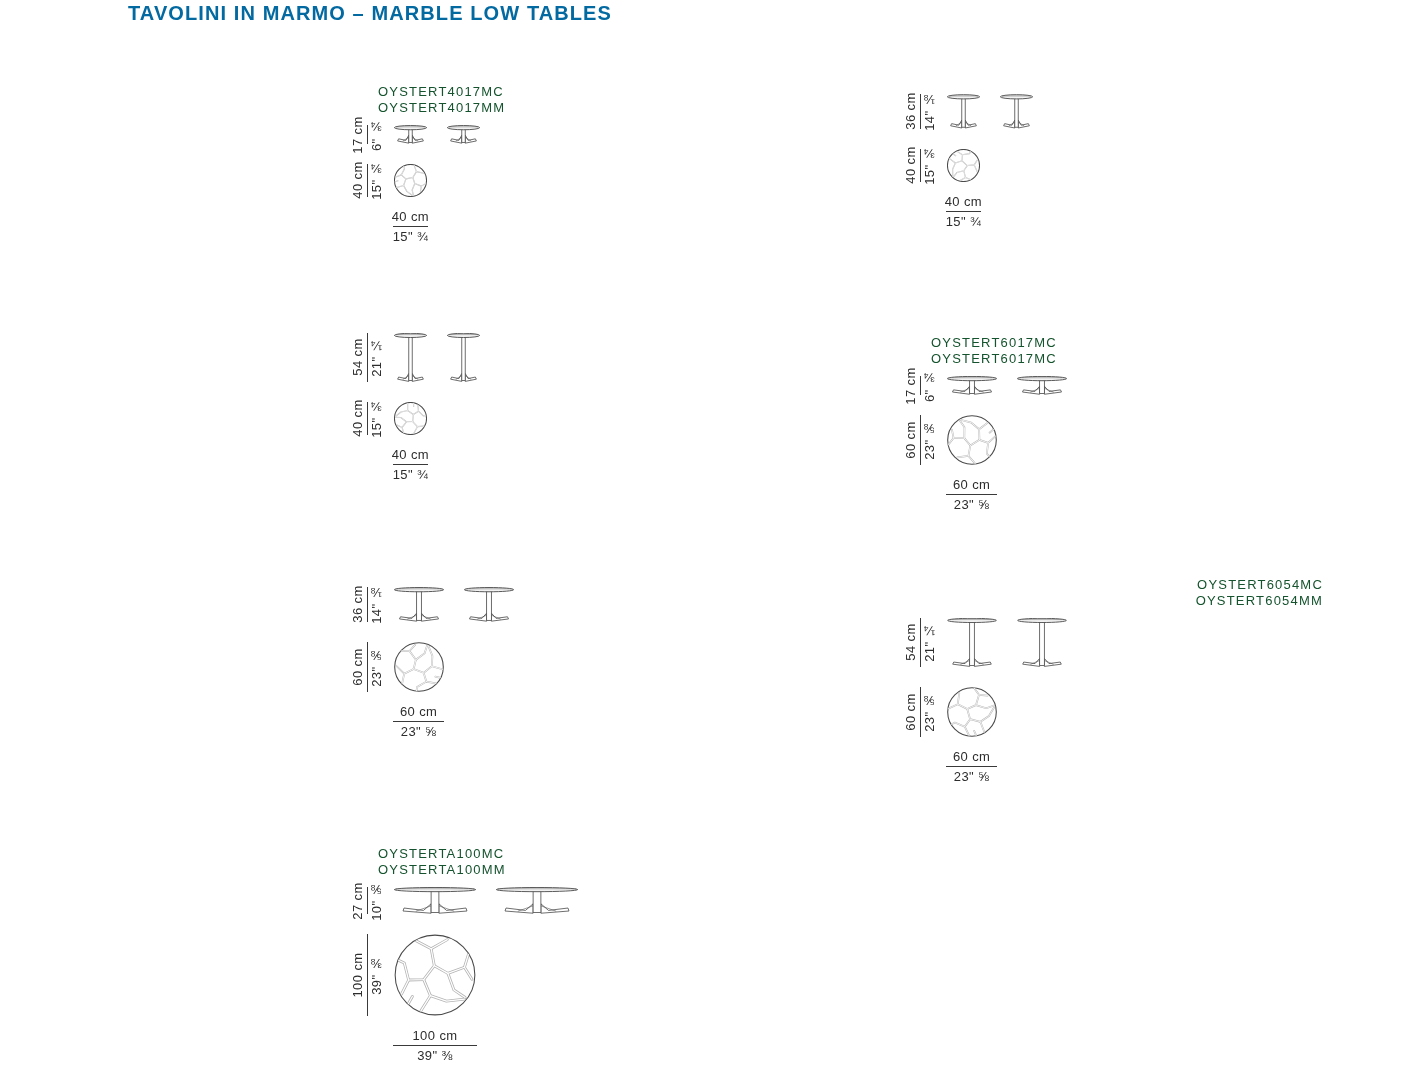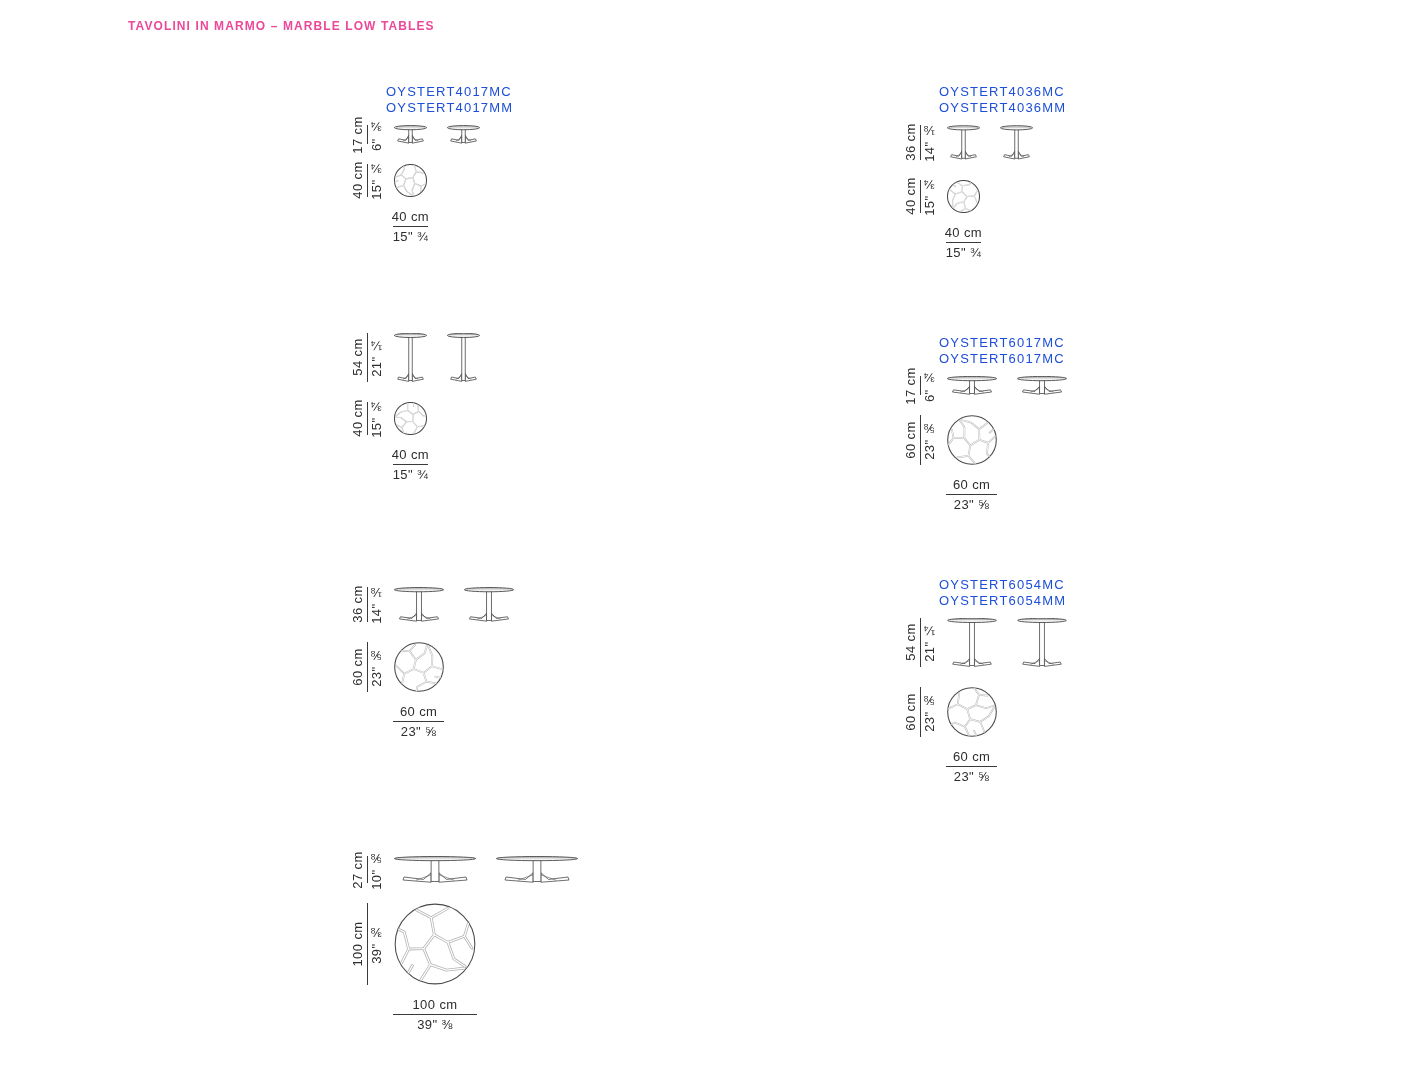--- a/index.html
+++ b/index.html
@@ -9,37 +9,37 @@
     color:#2d2d2d;
     -webkit-font-smoothing:antialiased;
   }
   #sheet {
     position:relative;
     width:1422px; height:1066px;
     background:#ffffff;
     overflow:hidden;
   }
   .page-title {
-    position:absolute; left:128px; top:19px;
-    font-size:12px; font-weight:700; letter-spacing:1.1px;
-    color:#ec4899; white-space:nowrap;
+    position:absolute; left:128px; top:2px;
+    font-size:20px; font-weight:700; letter-spacing:1.1px;
+    color:#0369a1; white-space:nowrap;
   }
   .product { position:absolute; width:420px; }
   .slot-0 { left:350px; top:84px; }
   .slot-1 { left:903px; top:84px; }
   .slot-2 { left:350px; top:323px; }
   .slot-3 { left:903px; top:335px; }
   .slot-4 { left:350px; top:577px; }
-  .slot-5 { left:903px; top:577px; }
+  .slot-5 { left:903px; top:577px;text-align:right; }
   .slot-6 { left:350px; top:846px; }
 
   .codes {
-    margin-left:36px;
+    margin-left:28px;
     font-size:13px; letter-spacing:1.2px; line-height:15.5px;
-    white-space:nowrap; color:#1d4ed8;
+    white-space:nowrap; color:#14532d;
   }
   .front-row, .top-row { display:flex; align-items:center; }
   .front-row { margin-top:10px; }
   .top-row   { margin-top:20px; }
 
   .vdim { position:relative; width:36px; flex:0 0 36px; margin-right:8px; }
   .vline {
     position:absolute; left:17px; top:0; height:100%; width:1px;
     background:#3a3a3a;
   }
@@ -137,24 +137,20 @@
         </svg>
     </div>
     <div class="hdim" style="width: 52.8px;">
       <span class="hcm">40 cm</span>
       <span class="hline" style="width: 34.8px;"></span>
       <span class="hin">15" ¾</span>
     </div>
   </section>
 
   <section class="product slot-1">
-    <header class="codes">
-      <div class="code">OYSTERT4036MC</div>
-      <div class="code">OYSTERT4036MM</div>
-    </header>
     <div class="front-row">
       <div class="vdim vdim-height" style="height: 34.02px;">
         <span class="vtext cm">36 cm</span>
         <span class="vline"></span>
         <span class="vtext inch">14" ⅛</span>
       </div>
       <svg class="table-svg first" width="33" height="35" viewBox="0 0 32.8 34.019999999999996">
           <path d="M 14.7 25.519999999999996 L 11.79488 30.619999999999997 L 4.607999999999999 29.089999999999996 L 3.6079999999999988 31.219999999999995 L 14.7 33.419999999999995 Z" fill="#ffffff" stroke="#4a4a4a" stroke-width="0.8" stroke-linejoin="round"></path>
           <path d="M 18.099999999999998 25.519999999999996 L 21.005119999999998 30.619999999999997 L 28.192 29.089999999999996 L 29.192 31.219999999999995 L 18.099999999999998 33.419999999999995 Z" fill="#ffffff" stroke="#4a4a4a" stroke-width="0.8" stroke-linejoin="round"></path>
           <path d="M 14.7 27.519999999999996 L 8.724799999999998 31.419999999999995" stroke="#4a4a4a" stroke-width="0.55" fill="none"></path>
@@ -489,20 +485,24 @@
         </svg>
     </div>
     <div class="hdim" style="width: 69.2px;">
       <span class="hcm">60 cm</span>
       <span class="hline" style="width: 51.2px;"></span>
       <span class="hin">23" ⅝</span>
     </div>
   </section>
 
   <section class="product slot-6">
+    <header class="codes">
+      <div class="code">OYSTERTA100MC</div>
+      <div class="code">OYSTERTA100MM</div>
+    </header>
     <div class="front-row">
       <div class="vdim vdim-height" style="height: 26.64px;">
         <span class="vtext cm">27 cm</span>
         <span class="vline"></span>
         <span class="vtext inch">10" ⅝</span>
       </div>
       <svg class="table-svg first" width="82" height="27" viewBox="0 0 82 26.639999999999997">
           <path d="M 37.105 16.639999999999997 L 29.4872 23.24 L 10.02 20.839999999999996 L 9.02 23.839999999999996 L 37.105 26.039999999999996 Z" fill="#ffffff" stroke="#4a4a4a" stroke-width="0.8" stroke-linejoin="round"></path>
           <path d="M 44.895 16.639999999999997 L 52.5128 23.24 L 71.98 20.839999999999996 L 72.98 23.839999999999996 L 44.895 26.039999999999996 Z" fill="#ffffff" stroke="#4a4a4a" stroke-width="0.8" stroke-linejoin="round"></path>
           <path d="M 37.105 18.639999999999997 L 21.812 24.039999999999996" stroke="#4a4a4a" stroke-width="0.55" fill="none"></path>

